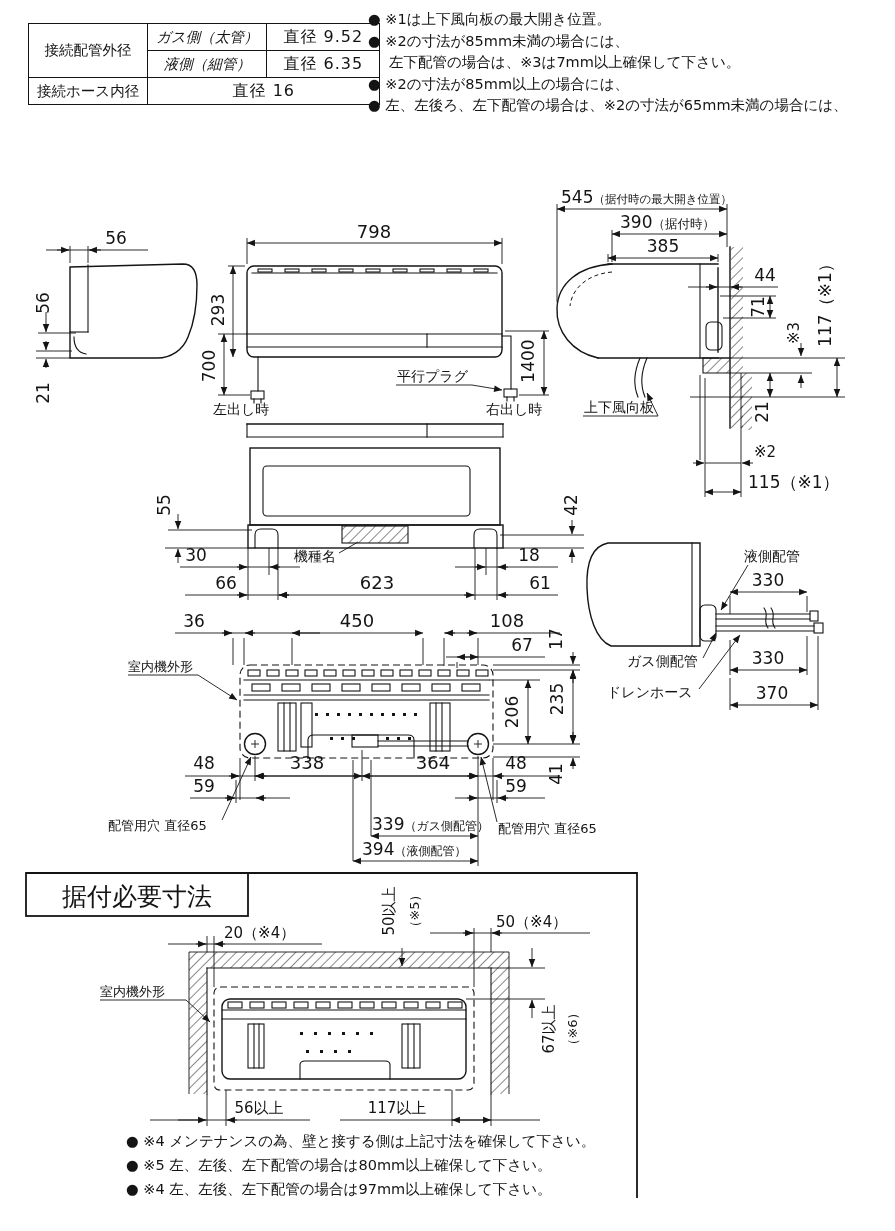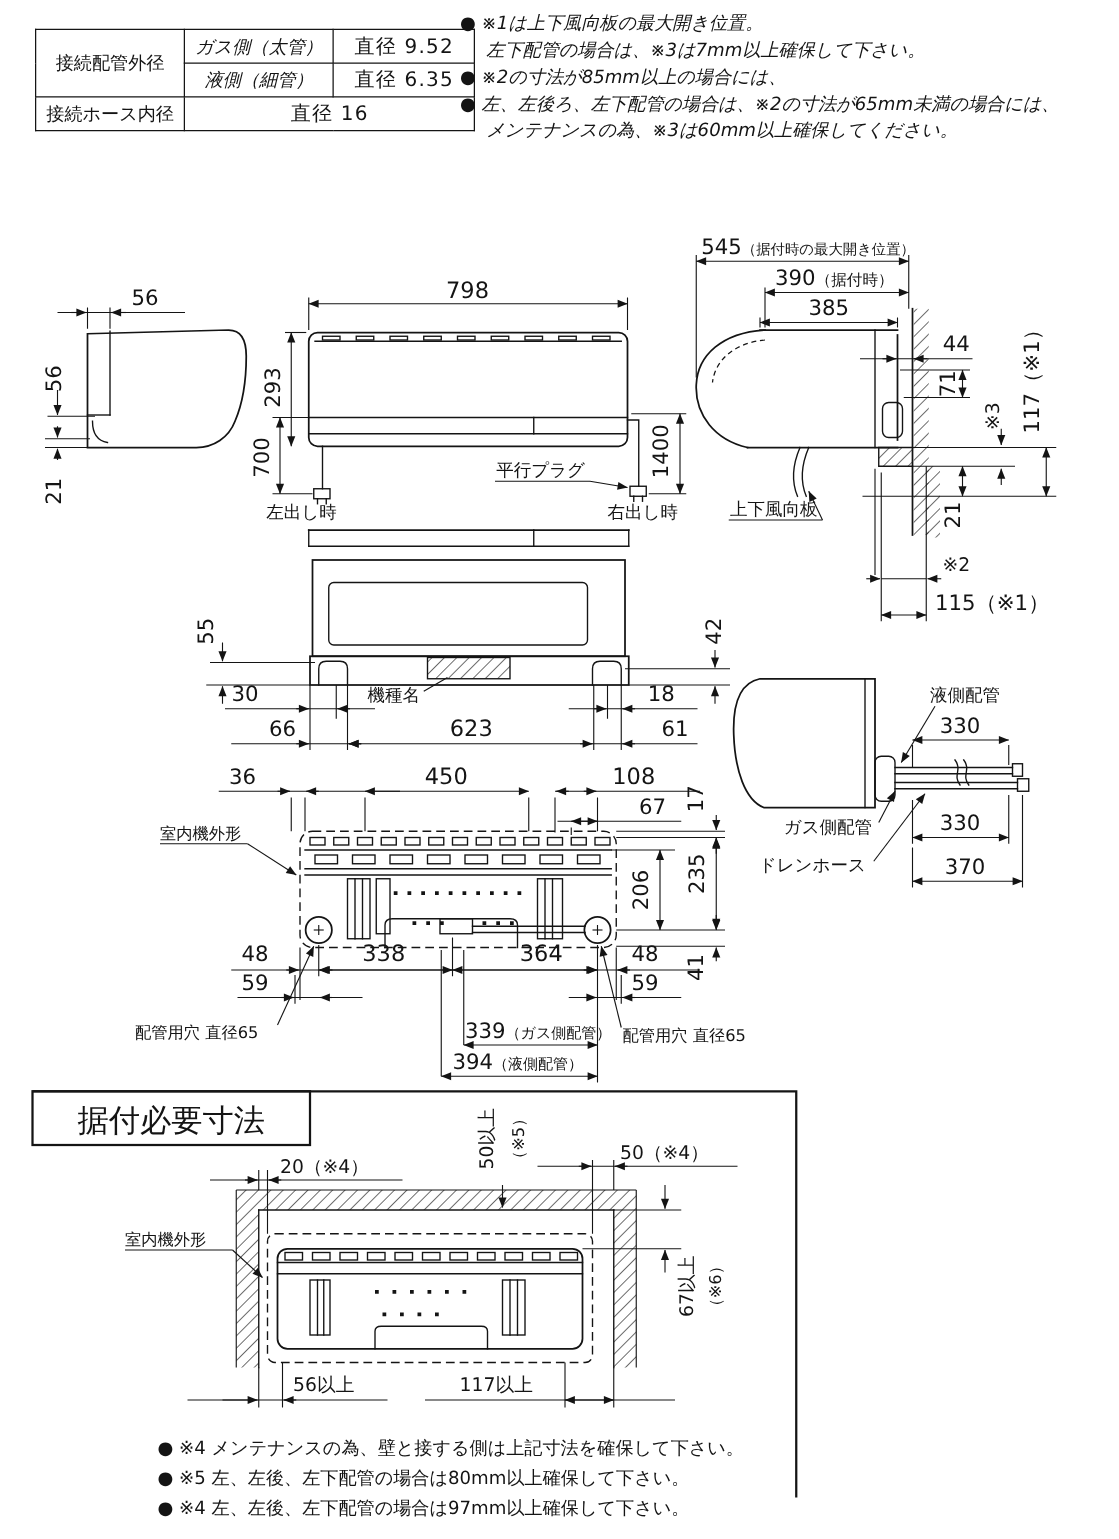--- a/index.html
+++ b/index.html
@@ -19,24 +19,24 @@
   .jp{font-size:14px;} .jps{font-size:13px;} .nt{font-size:11.5px;}
   .ttl{font-size:25px;}
   
   #spec{position:absolute;left:28px;top:23px;border-collapse:collapse;}
   #spec td{border:1.6px solid #141414;padding:0 8px;font-size:14.5px;
            height:26px;text-align:center;white-space:nowrap;}
   #spec td.val{font-size:16px;letter-spacing:1px;min-width:96px;}
   #spec td.c1{min-width:96px;text-align:center;} #spec td.c2{min-width:100px;font-style:italic;}
   
   #topnotes{position:absolute;left:368px;top:9px;width:527px;font-size:14.5px;
-            line-height:21.6px;white-space:nowrap;font-style:italic;}
+            line-height:21.6px;white-space:nowrap;}
   #topnotes .ind{padding-left:21px;}
   #instnotes{position:absolute;left:126px;top:1129px;width:500px;font-size:14.5px;
-             line-height:24px;white-space:nowrap;margin-top:18px;}
+             line-height:24px;white-space:nowrap;}
 </style>
 </head>
 <body>
 
 <table id="spec">
   <tbody>
       <tr>
     <td rowspan="2" class="c1">接続配管外径</td>
     <td class="c2">ガス側（太管）</td>
     <td class="val">直径 9.52</td>
@@ -47,24 +47,24 @@
   </tr>
   <tr>
     <td>接続ホース内径</td>
     <td colspan="2" class="val">直径 16</td>
   </tr>
 </tbody>
   </table>
 
 <div id="topnotes">
   <div>● ※1は上下風向板の最大開き位置。</div>
+  <div>● ※2の寸法が85mm未満の場合には、</div>
   <div class="ind">左下配管の場合は、※3は7mm以上確保して下さい。</div>
   <div>● ※2の寸法が85mm以上の場合には、</div>
   <div>● 左、左後ろ、左下配管の場合は、※2の寸法が65mm未満の場合には、</div>
-  <div class="ind">メンテナンスの為、※3は60mm以上確保してください。</div>
 </div>
 
 <svg id="draw" width="895" height="1231" viewBox="0 0 895 1231">
 <defs>
   <marker id="ah" viewBox="0 0 10 10" refX="9.3" refY="5" markerWidth="10" markerHeight="10" orient="auto-start-reverse">
     <path d="M0.5,1.4 L9.5,5 L0.5,8.6 Z" fill="#141414"></path>
   </marker>
   <pattern id="h1" width="7" height="7" patternUnits="userSpaceOnUse" patternTransform="rotate(45 0 0)">
     <line x1="0" y1="0" x2="0" y2="7" stroke="#141414" stroke-width="1"></line>
   </pattern>

